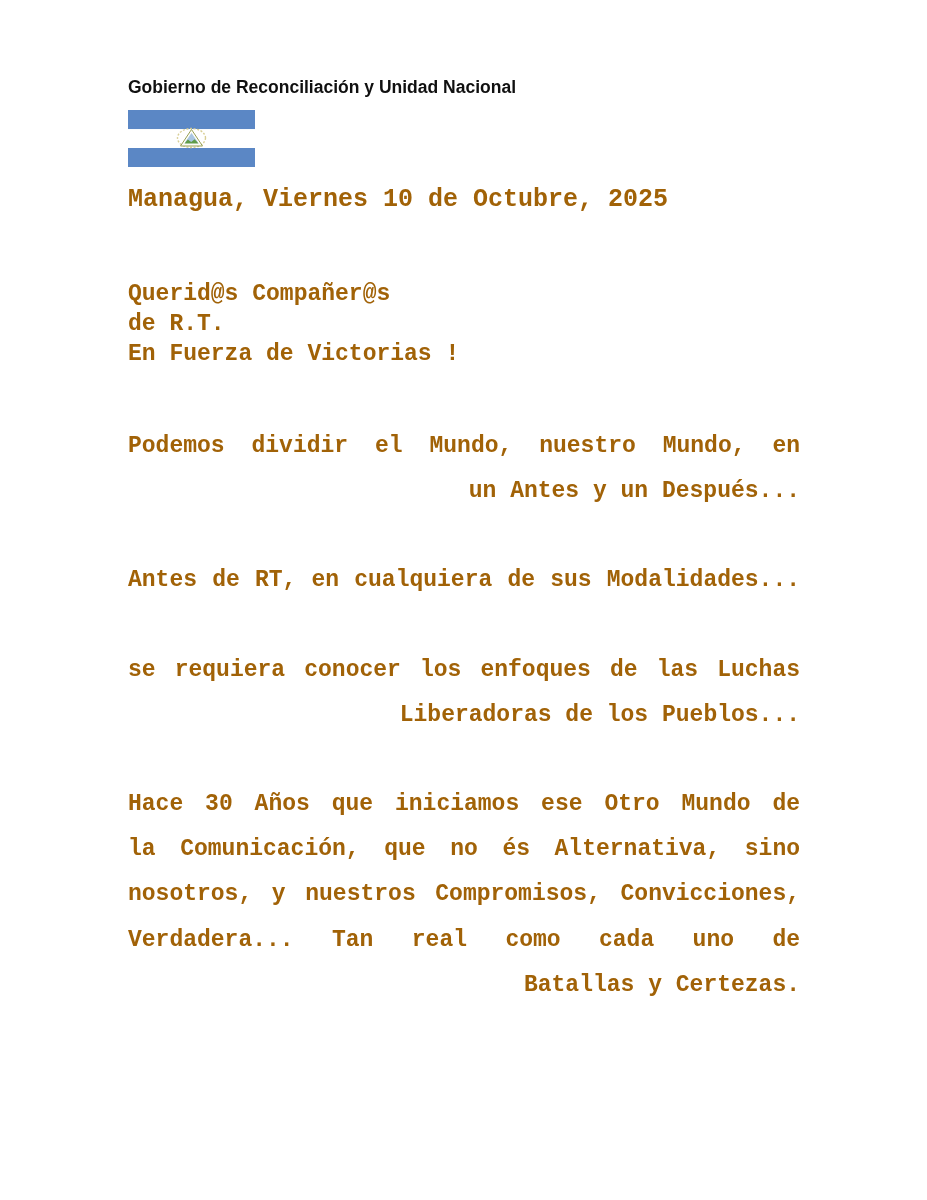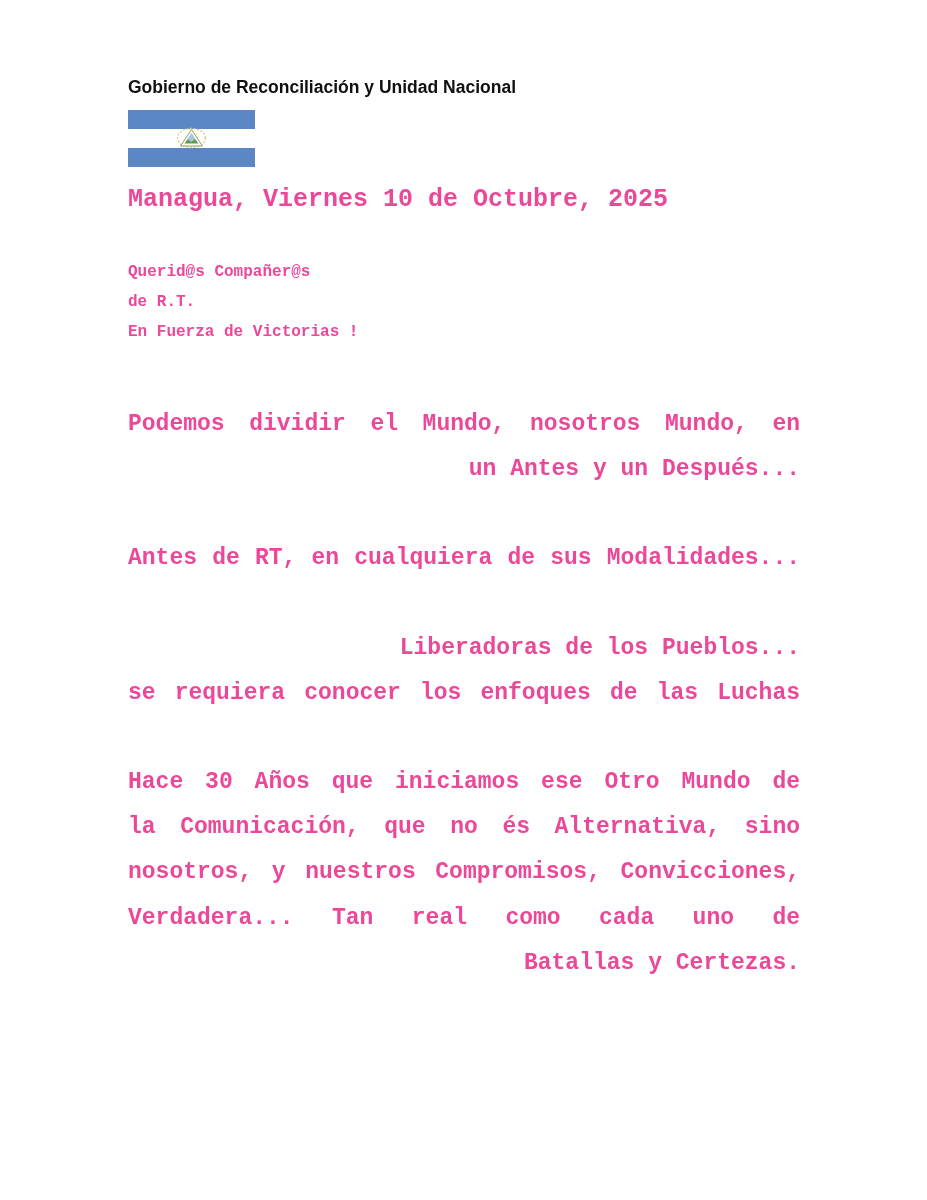--- a/index.html
+++ b/index.html
@@ -30,31 +30,31 @@
   .flag {
     margin-top: 12px;
     width: 127px;
     height: 57px;
     line-height: 0;
   }
   
   .mono {
     font-family: "Liberation Mono", "DejaVu Sans Mono", monospace;
     font-weight: 700;
-    color: #ec4899;
+    color: #a16207;
   }
   .date-line {
     margin-top: 18px;
     font-size: 25px;
     line-height: 30px;
     white-space: nowrap;
   }
   .salutation {
-    margin-top: 42px;
-    font-size: 16px;
+    margin-top: 64px;
+    font-size: 23px;
     line-height: 30px;
   }
   .salutation .sline {
     white-space: nowrap;
   }
   .paragraph {
     font-size: 23px;
     line-height: 45.2px;
     width: 672px;
   }
@@ -96,31 +96,31 @@
 
   <div class="mono date-line">Managua, Viernes 10 de Octubre, 2025</div>
 
   <div class="mono salutation">
     <div class="sline">Querid@s Compañer@s</div>
     <div class="sline">de R.T.</div>
     <div class="sline">En Fuerza de Victorias !</div>
   </div>
 
   <div class="mono paragraph p-first">
-    <div class="pline j">Podemos dividir el Mundo, nosotros Mundo, en</div>
+    <div class="pline j">Podemos dividir el Mundo, nuestro Mundo, en</div>
     <div class="pline f">un Antes y un Después...</div>
   </div>
 
   <div class="mono paragraph p-follow">
     <div class="pline j">Antes de RT, en cualquiera de sus Modalidades...</div>
   </div>
 
   <div class="mono paragraph p-follow">
+    <div class="pline j">se requiera conocer los enfoques de las Luchas</div>
     <div class="pline f">Liberadoras de los Pueblos...</div>
-    <div class="pline j">se requiera conocer los enfoques de las Luchas</div>
   </div>
 
   <div class="mono paragraph p-follow">
     <div class="pline j">Hace 30 Años que iniciamos ese Otro Mundo de</div>
     <div class="pline j">la Comunicación, que no és Alternativa, sino</div>
     <div class="pline j">nosotros, y nuestros Compromisos, Convicciones,</div>
     <div class="pline j">Verdadera... Tan real como cada uno de</div>
     <div class="pline f">Batallas y Certezas.</div>
   </div>
 

